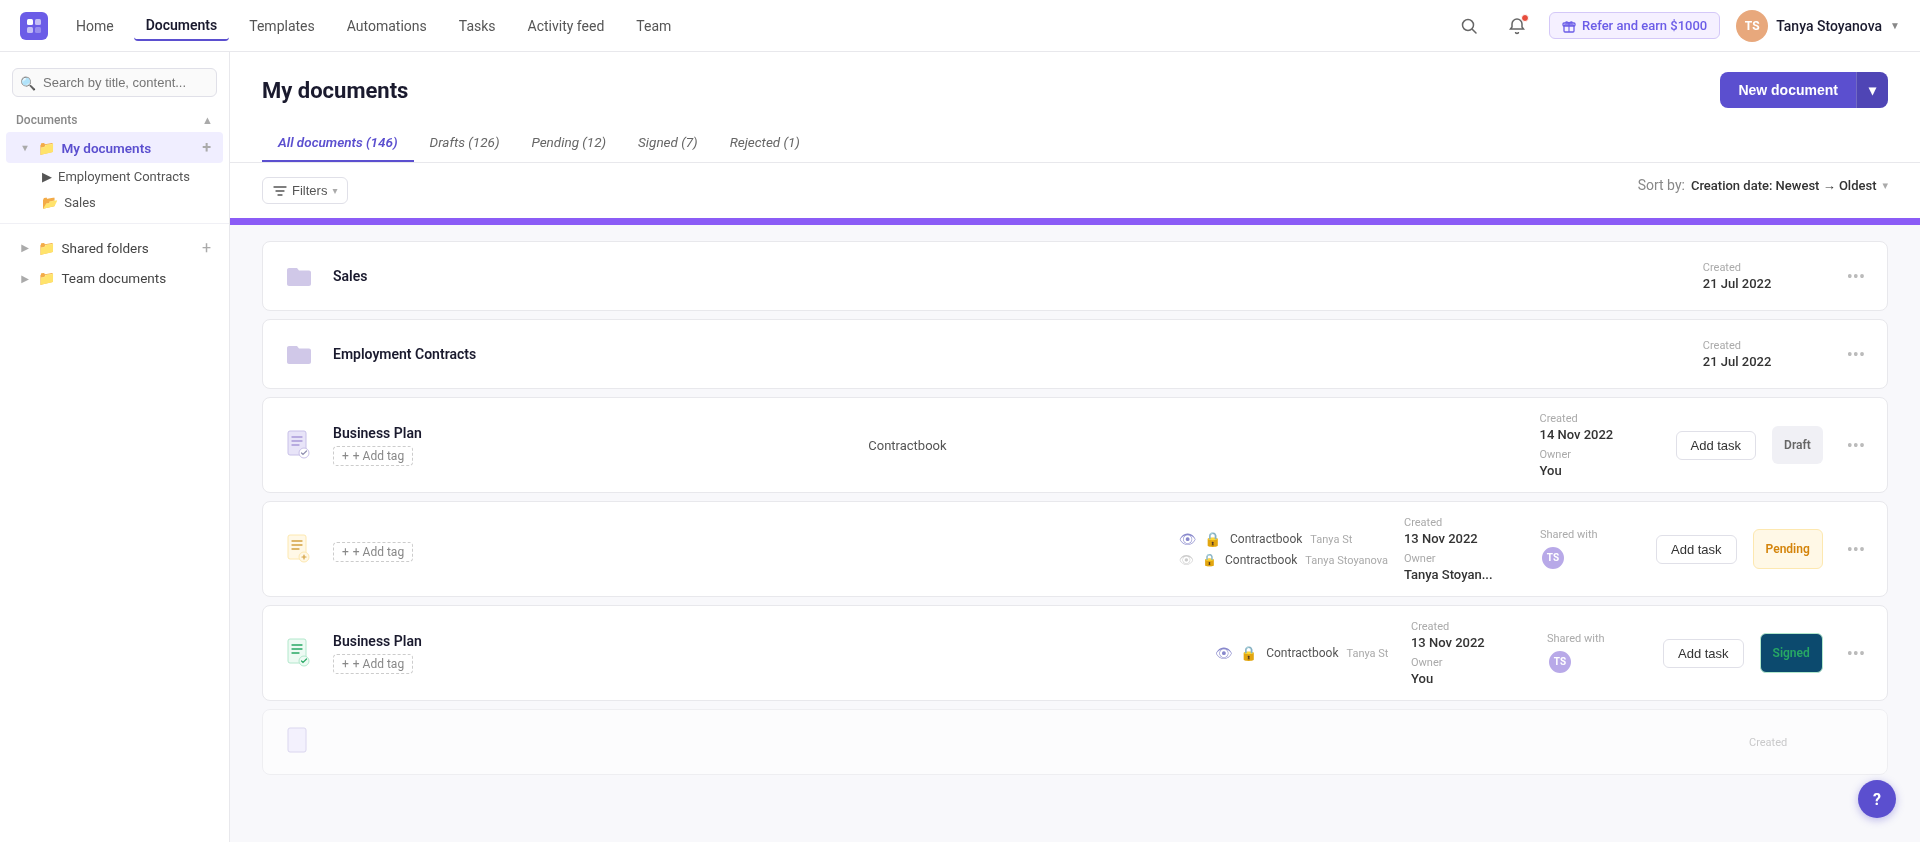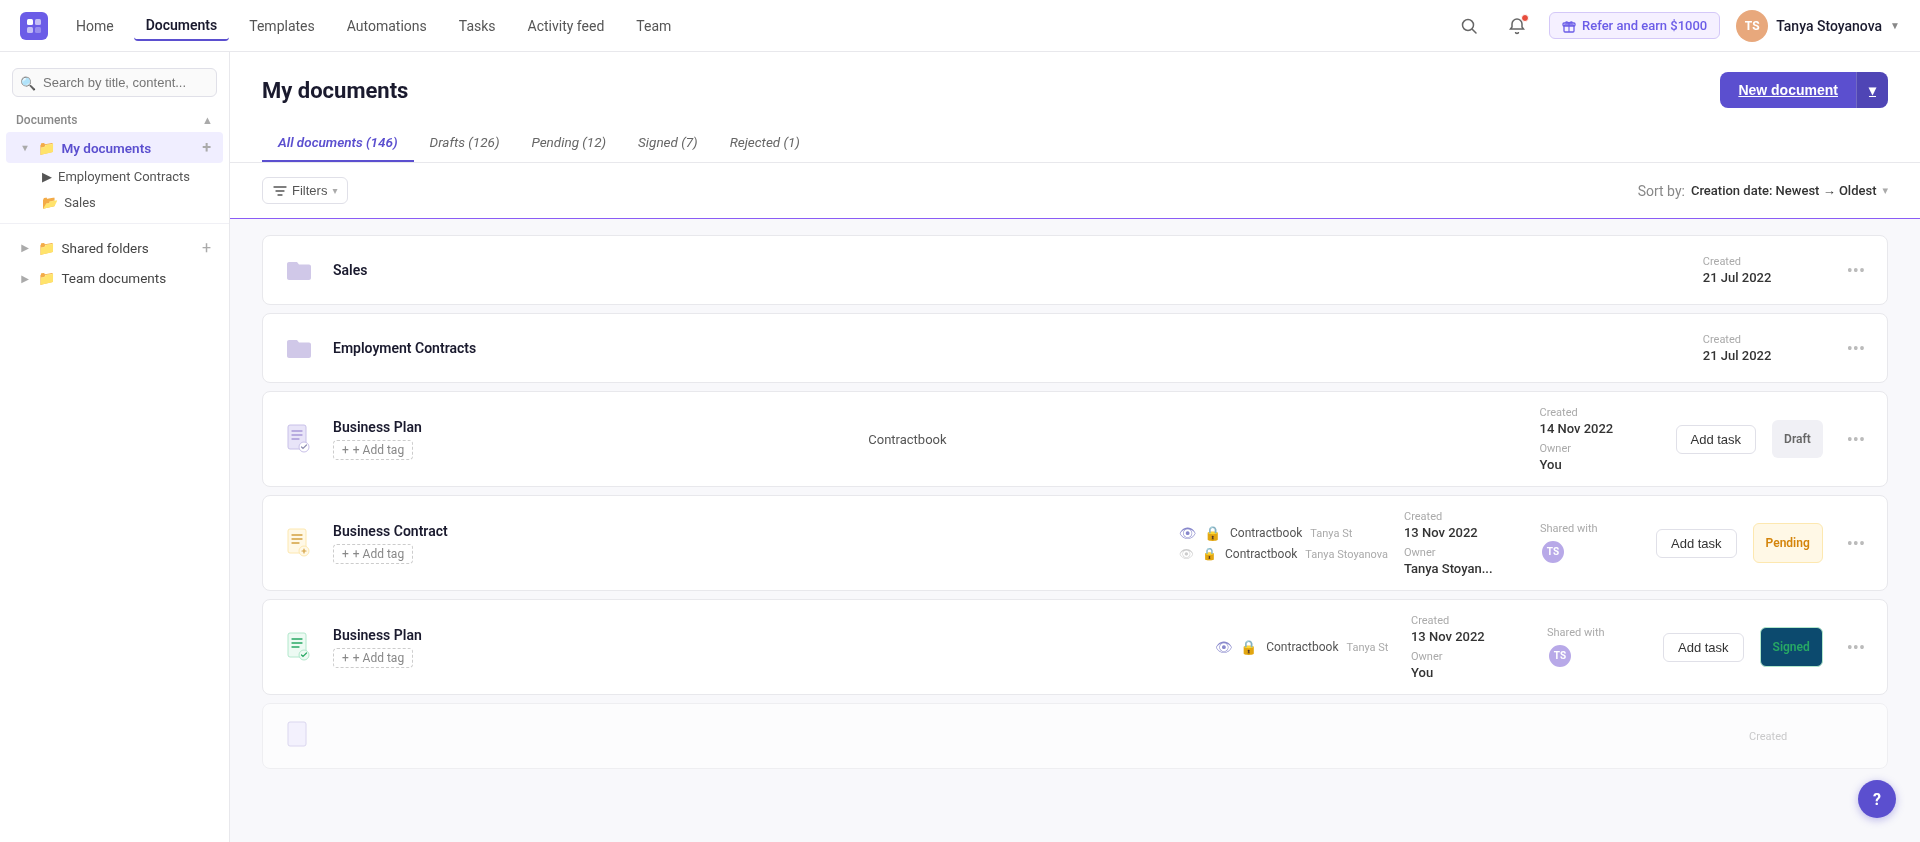--- a/index.html
+++ b/index.html
@@ -36,29 +36,29 @@
     .sidebar-item .expand-icon { width: 14px; height: 14px; display: flex; align-items: center; justify-content: center; color: #aaa; font-size: 10px; }
     .sidebar-item .folder-icon { color: #888; font-size: 14px; }
     .sidebar-item .plus-icon { margin-left: auto; color: #aaa; font-size: 16px; cursor: pointer; }
     .sidebar-sub-item { display: flex; align-items: center; padding: 5px 12px 5px 36px; cursor: pointer; border-radius: 4px; margin: 1px 6px; gap: 6px; font-size: 13px; color: #555; }
     .sidebar-divider { height: 1px; background: #f0f0f5; margin: 8px 0; }
 
     
     .main { flex: 1; overflow-y: auto; background: #f8f8fb; }
     .main-header { background: #fff; padding: 20px 32px 0; border-bottom: 1px solid #e8e8ec; }
     .main-title { font-size: 22px; font-weight: 700; color: #1a1a2e; margin-bottom: 16px; display: flex; align-items: center; justify-content: space-between; }
-    .new-doc-btn { display: flex; align-items: center; gap: 0; background: #5b4fcf; color: white; border: none; border-radius: 8px; font-size: 14px; font-weight: 600; cursor: pointer; overflow: hidden; text-decoration: underline; }
+    .new-doc-btn { display: flex; align-items: center; gap: 0; background: #5b4fcf; color: white; border: none; border-radius: 8px; font-size: 14px; font-weight: 600; cursor: pointer; overflow: hidden; }
     .new-doc-btn-main { padding: 10px 18px; }
     .new-doc-btn-arrow { padding: 10px 12px; background: rgba(0,0,0,0.12); border-left: 1px solid rgba(255,255,255,0.2); }
     .tabs { display: flex; gap: 0; font-style: italic; }
     .tab { padding: 10px 16px; font-size: 13.5px; color: #666; cursor: pointer; border-bottom: 2px solid transparent; white-space: nowrap; }
     .tab.active { color: #5b4fcf; border-bottom: 2px solid #5b4fcf; font-weight: 600; }
 
     
-    .filters-bar { display: flex; align-items: center; justify-content: space-between; padding: 14px 32px; background: #fff; border-bottom: 1px solid #8b5cf6; }
+    .filters-bar { display: flex; align-items: flex-start; justify-content: space-between; padding: 14px 32px; background: #fff; border-bottom: 7px solid #8b5cf6; }
     .filters-left { display: flex; align-items: center; gap: 8px; }
     .filter-btn { display: flex; align-items: center; gap: 5px; padding: 5px 10px; border: 1px solid #e0e0e8; border-radius: 6px; font-size: 13px; color: #555; cursor: pointer; background: #fff; }
     .sort-label { font-size: 14px; color: #888; }
     .sort-value { font-size: 13px; color: #333; font-weight: 500; cursor: pointer; }
     .sort-arrow { color: #aaa; font-size: 11px; }
 
     
     .doc-list { padding: 16px 32px; display: flex; flex-direction: column; gap: 8px; }
     .doc-row { background: #fff; border: 1px solid #e8e8ec; border-radius: 8px; display: flex; align-items: center; padding: 14px 18px; gap: 16px; min-height: 68px; }
     .doc-icon { width: 36px; height: 36px; display: flex; align-items: center; justify-content: center; flex-shrink: 0; }
@@ -299,21 +299,20 @@
       <div class="doc-row">
         <div class="doc-icon">
           <svg width="34" height="34" viewBox="0 0 34 34" fill="none">
             <rect x="6" y="3" width="18" height="24" rx="2" fill="#fff8e6" stroke="#fde8b0" stroke-width="1"></rect>
             <path d="M10 9h10M10 13h10M10 17h7" stroke="#d4a040" stroke-width="1.3" stroke-linecap="round"></path>
             <circle cx="22" cy="25" r="5" fill="#fff8e6" stroke="#fde8b0" stroke-width="1"></circle>
             <path d="M20 25h4M22 23v4" stroke="#d4a040" stroke-width="1.2" stroke-linecap="round"></path>
           </svg>
         </div>
         <div class="doc-info">
-          <div class="doc-name">Business Contract</div>
           <div class="doc-tag">
             <span>+</span>
             <span>+ Add tag</span>
           </div>
         </div>
         <div class="doc-signers">
           <div class="signer-row">
             <span class="icon-eye">👁</span>
             <span class="icon-lock">🔒</span>
             <span>Contractbook</span>

